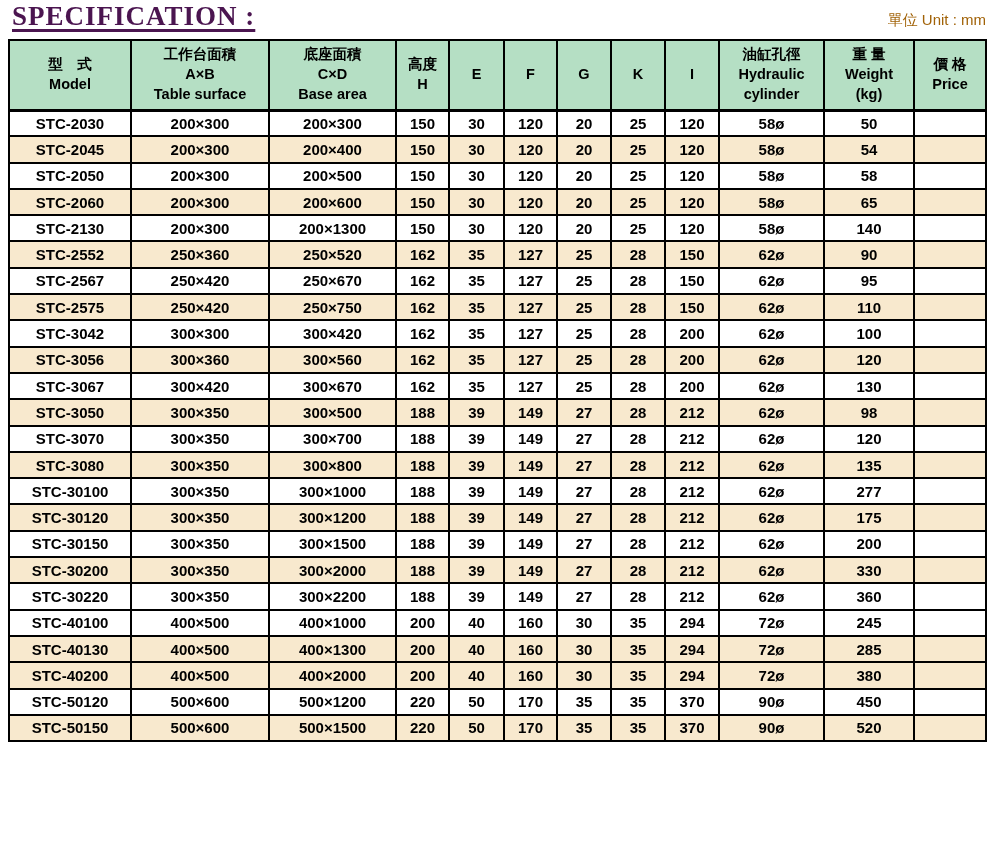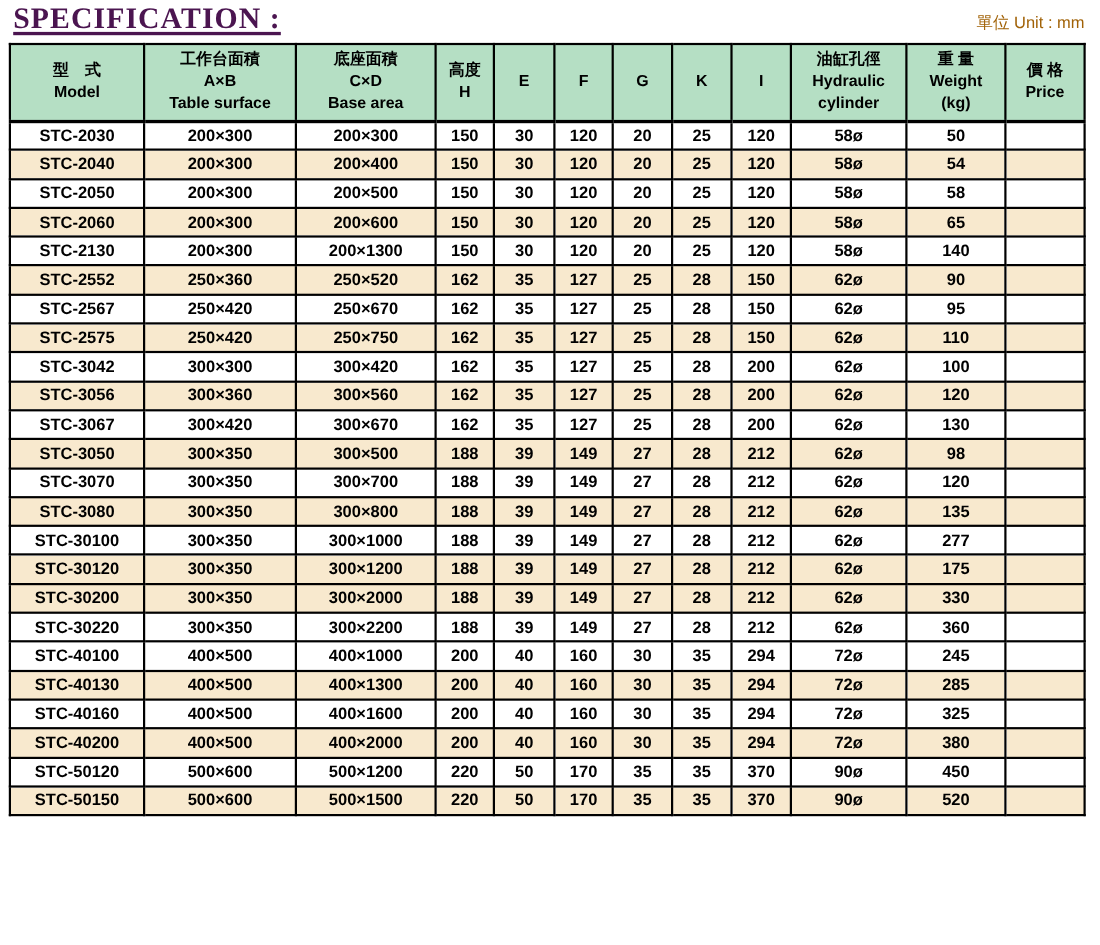--- a/index.html
+++ b/index.html
@@ -150,21 +150,21 @@
           <td>30</td>
           <td>120</td>
           <td>20</td>
           <td>25</td>
           <td>120</td>
           <td>58ø</td>
           <td>50</td>
           <td></td>
         </tr>
         <tr class="alt">
-          <td>STC-2040</td>
+          <td>STC-2045</td>
           <td>200×300</td>
           <td>200×400</td>
           <td>150</td>
           <td>30</td>
           <td>120</td>
           <td>20</td>
           <td>25</td>
           <td>120</td>
           <td>58ø</td>
           <td>54</td>
@@ -359,20 +359,34 @@
           <td>188</td>
           <td>39</td>
           <td>149</td>
           <td>27</td>
           <td>28</td>
           <td>212</td>
           <td>62ø</td>
           <td>175</td>
           <td></td>
         </tr>
+        <tr>
+          <td>STC-30150</td>
+          <td>300×350</td>
+          <td>300×1500</td>
+          <td>188</td>
+          <td>39</td>
+          <td>149</td>
+          <td>27</td>
+          <td>28</td>
+          <td>212</td>
+          <td>62ø</td>
+          <td>200</td>
+          <td></td>
+        </tr>
         <tr class="alt">
           <td>STC-30200</td>
           <td>300×350</td>
           <td>300×2000</td>
           <td>188</td>
           <td>39</td>
           <td>149</td>
           <td>27</td>
           <td>28</td>
           <td>212</td>
@@ -413,34 +427,20 @@
           <td>400×500</td>
           <td>400×1300</td>
           <td>200</td>
           <td>40</td>
           <td>160</td>
           <td>30</td>
           <td>35</td>
           <td>294</td>
           <td>72ø</td>
           <td>285</td>
-          <td></td>
-        </tr>
-        <tr>
-          <td>STC-40160</td>
-          <td>400×500</td>
-          <td>400×1600</td>
-          <td>200</td>
-          <td>40</td>
-          <td>160</td>
-          <td>30</td>
-          <td>35</td>
-          <td>294</td>
-          <td>72ø</td>
-          <td>325</td>
           <td></td>
         </tr>
         <tr class="alt">
           <td>STC-40200</td>
           <td>400×500</td>
           <td>400×2000</td>
           <td>200</td>
           <td>40</td>
           <td>160</td>
           <td>30</td>

